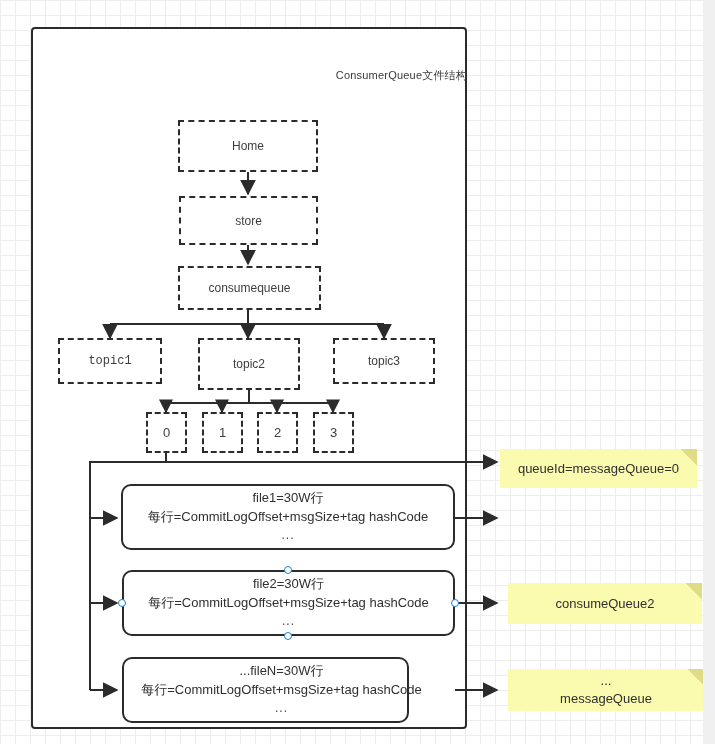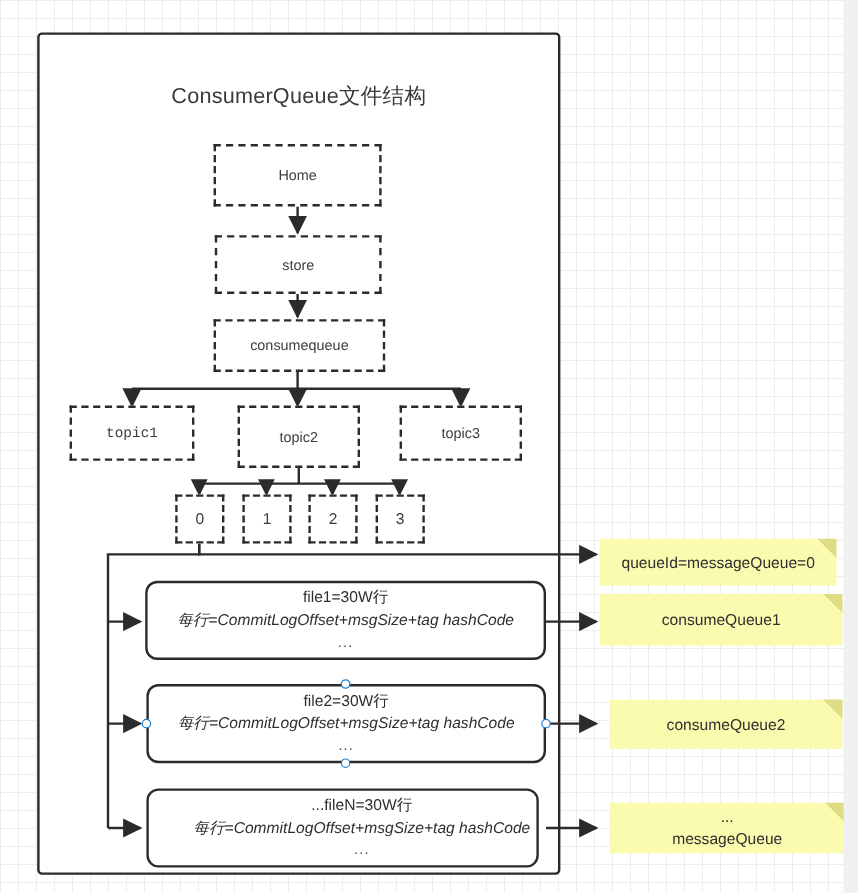--- a/index.html
+++ b/index.html
@@ -26,38 +26,38 @@
     background:#f0f0f0;
   }
   
   .frame{
     position:absolute;left:31px;top:27px;width:436px;height:702px;
     background:#ffffff;border:2px solid #2b2b2b;border-radius:4px;
     box-sizing:border-box;
   }
   .title{
     position:absolute;left:31px;top:68px;width:436px;
-    text-align:center;font-size:18px;color:#3a3a3a;letter-spacing:.2px;
+    text-align:right;font-size:11px;color:#3a3a3a;letter-spacing:.2px;
   }
   
   .dbox{
     position:absolute;box-sizing:border-box;
     border:2px dashed #2b2b2b;background:#ffffff;
     display:flex;align-items:center;justify-content:center;
     font-size:12px;color:#3d3d3d;text-align:center;
   }
   .dbox.small{font-size:13px;}
   
   .fbox{
     position:absolute;box-sizing:border-box;
     border:2px solid #2b2b2b;border-radius:10px;background:#ffffff;
     display:flex;flex-direction:column;align-items:center;justify-content:center;
     font-size:13px;color:#2f2f2f;line-height:1.45;
   }
-  .fbox .l2{white-space:nowrap;font-style:italic;}
+  .fbox .l2{white-space:nowrap;}
   .fbox .dots{font-size:12px;letter-spacing:1px;color:#444;}
   
   .handle{
     position:absolute;width:8px;height:8px;border-radius:50%;
     background:#ffffff;border:1.6px solid #1f7fd4;box-sizing:border-box;
     z-index:30;
   }
   
   .note{
     position:absolute;box-sizing:border-box;
@@ -168,35 +168,31 @@
     <div>file2=30W行</div>
     <div class="l2">每行=CommitLogOffset+msgSize+tag hashCode</div>
     <div class="dots">...</div>
   </div>
 
   <div class="handle" style="left:284px;top:566px;"></div>
   <div class="handle" style="left:284px;top:632px;"></div>
   <div class="handle" style="left:118px;top:599px;"></div>
   <div class="handle" style="left:451px;top:599px;"></div>
 
-  <div class="fbox" style="left:122px;top:657px;width:327px;height:66px;padding-left:32px;">
+  <div class="fbox" style="left:122px;top:657px;width:287px;height:66px;padding-left:32px;">
     <div>...fileN=30W行</div>
     <div class="l2">每行=CommitLogOffset+msgSize+tag hashCode</div>
     <div class="dots">...</div>
   </div>
 
   <div class="note" style="left:500px;top:449px;width:197px;height:39px;">
     <span>queueId=messageQueue=0</span>
     <span class="fold"></span>
   </div>
 
-  <div class="note" style="left:500px;top:495px;width:202px;height:43px;">
-    <span>consumeQueue1</span>
-    <span class="fold"></span>
-  </div>
 
   <div class="note" style="left:508px;top:583px;width:194px;height:41px;">
     <span>consumeQueue2</span>
     <span class="fold"></span>
   </div>
 
   <div class="note" style="left:508px;top:669px;width:196px;height:42px;flex-direction:column;">
     <span class="dots">...</span>
     <span>messageQueue</span>
     <span class="fold"></span>

